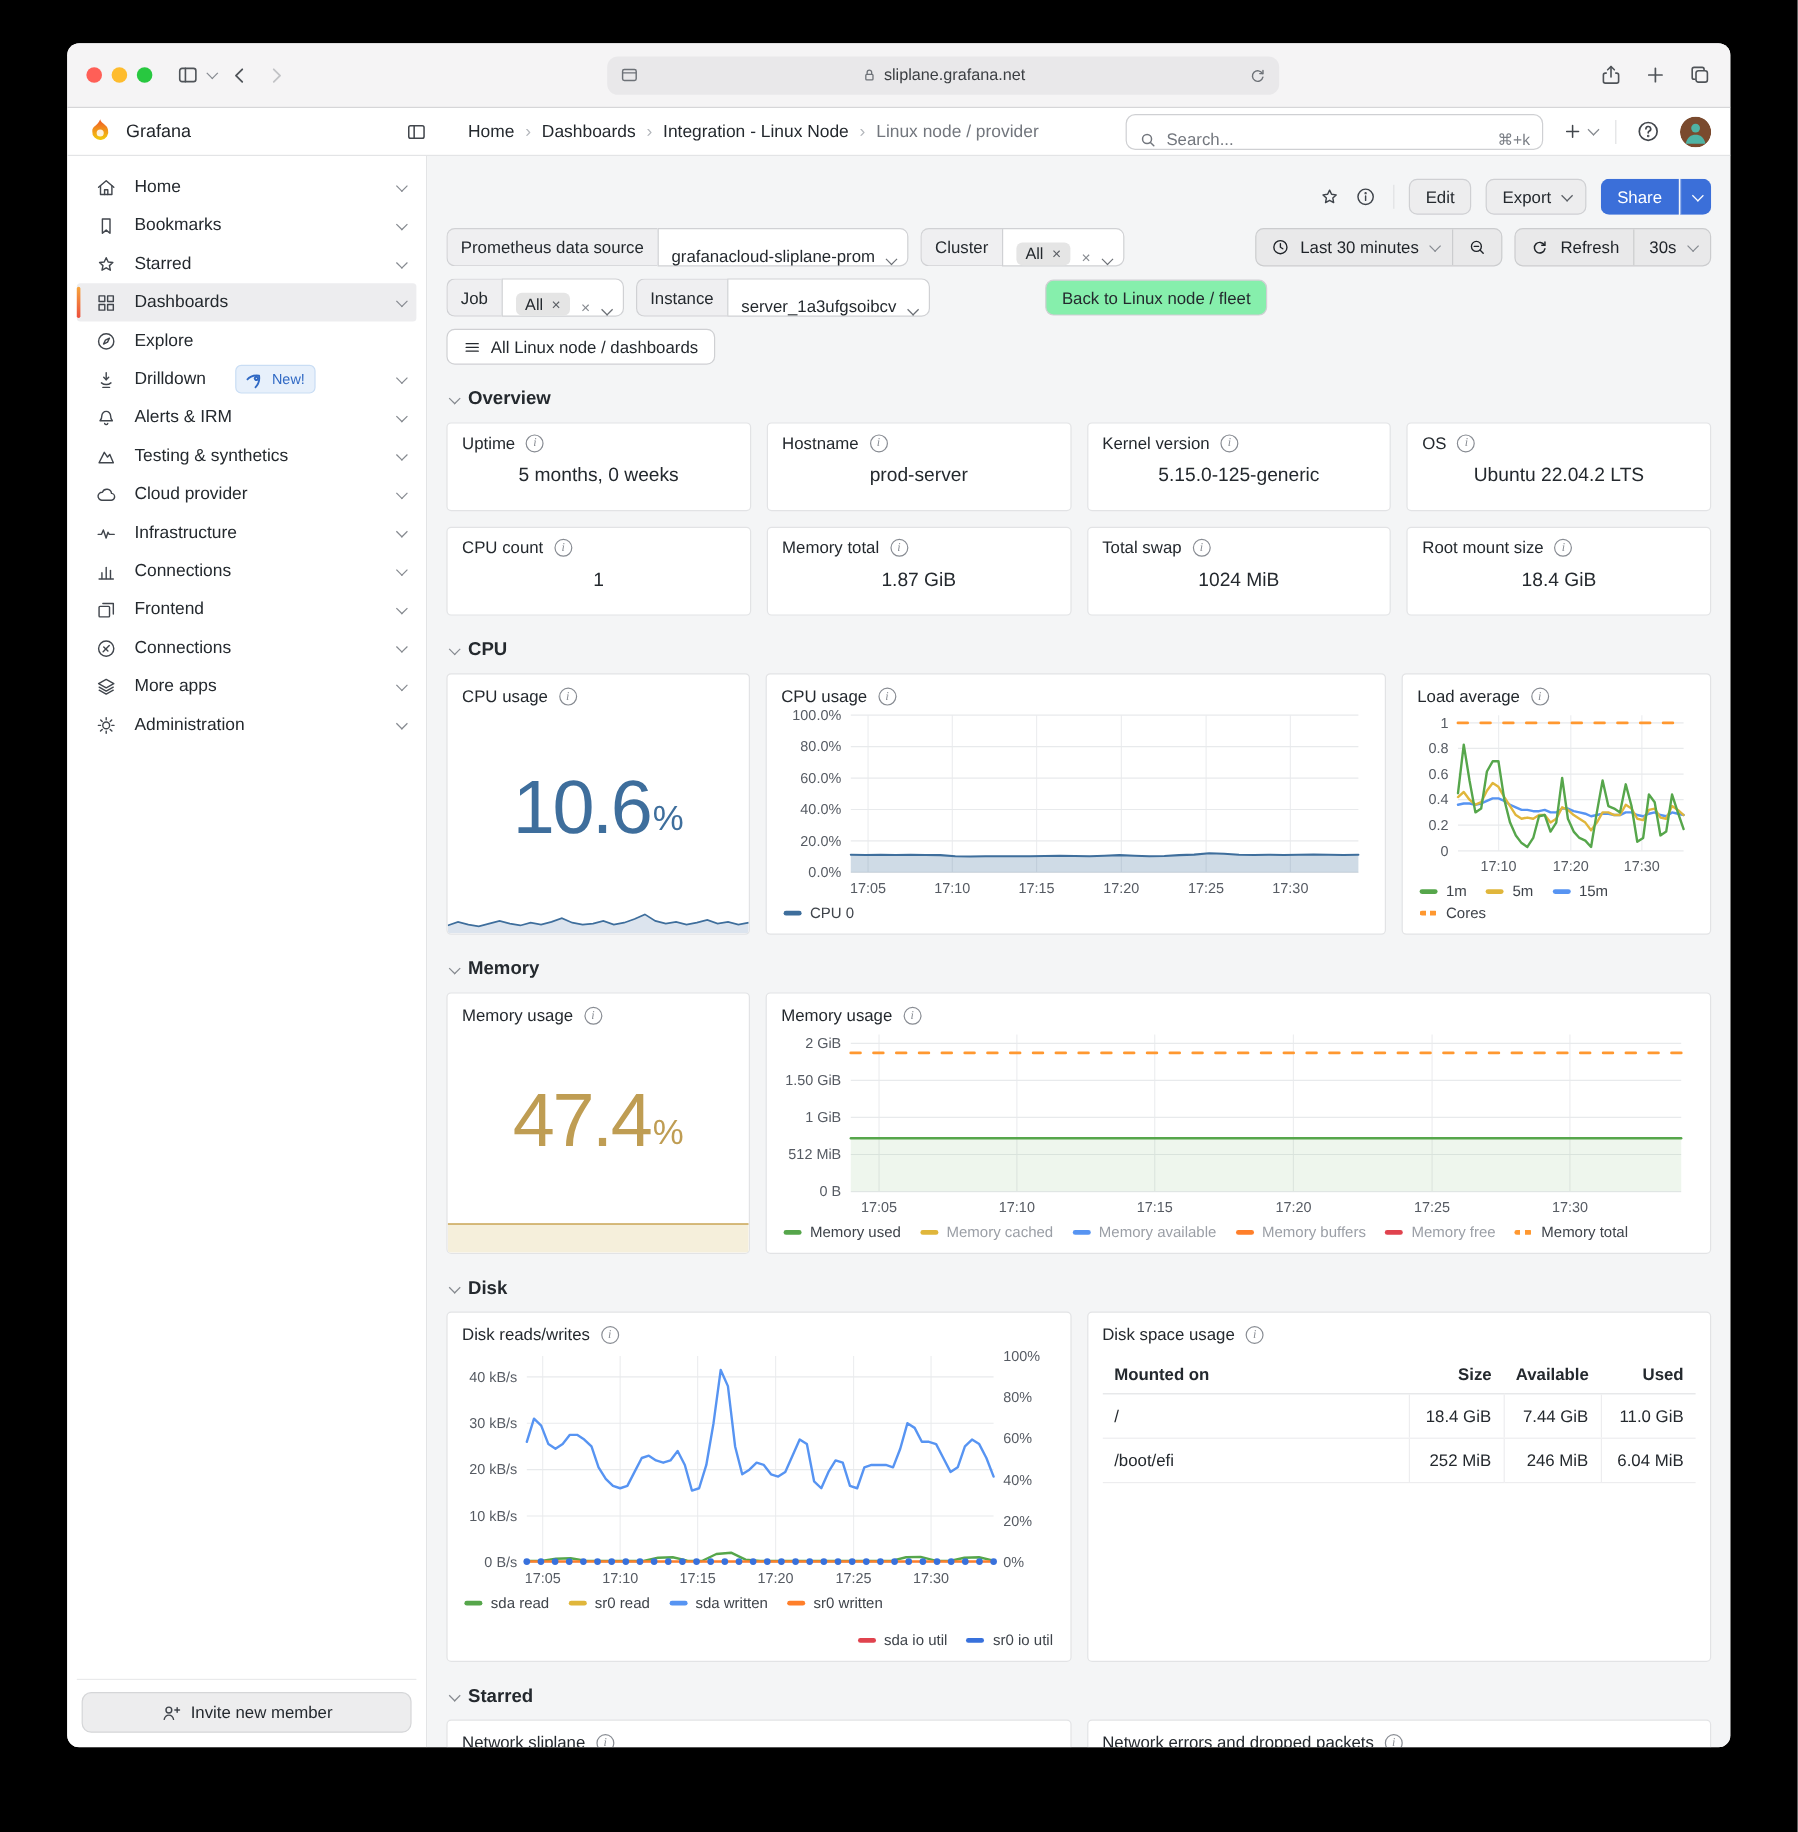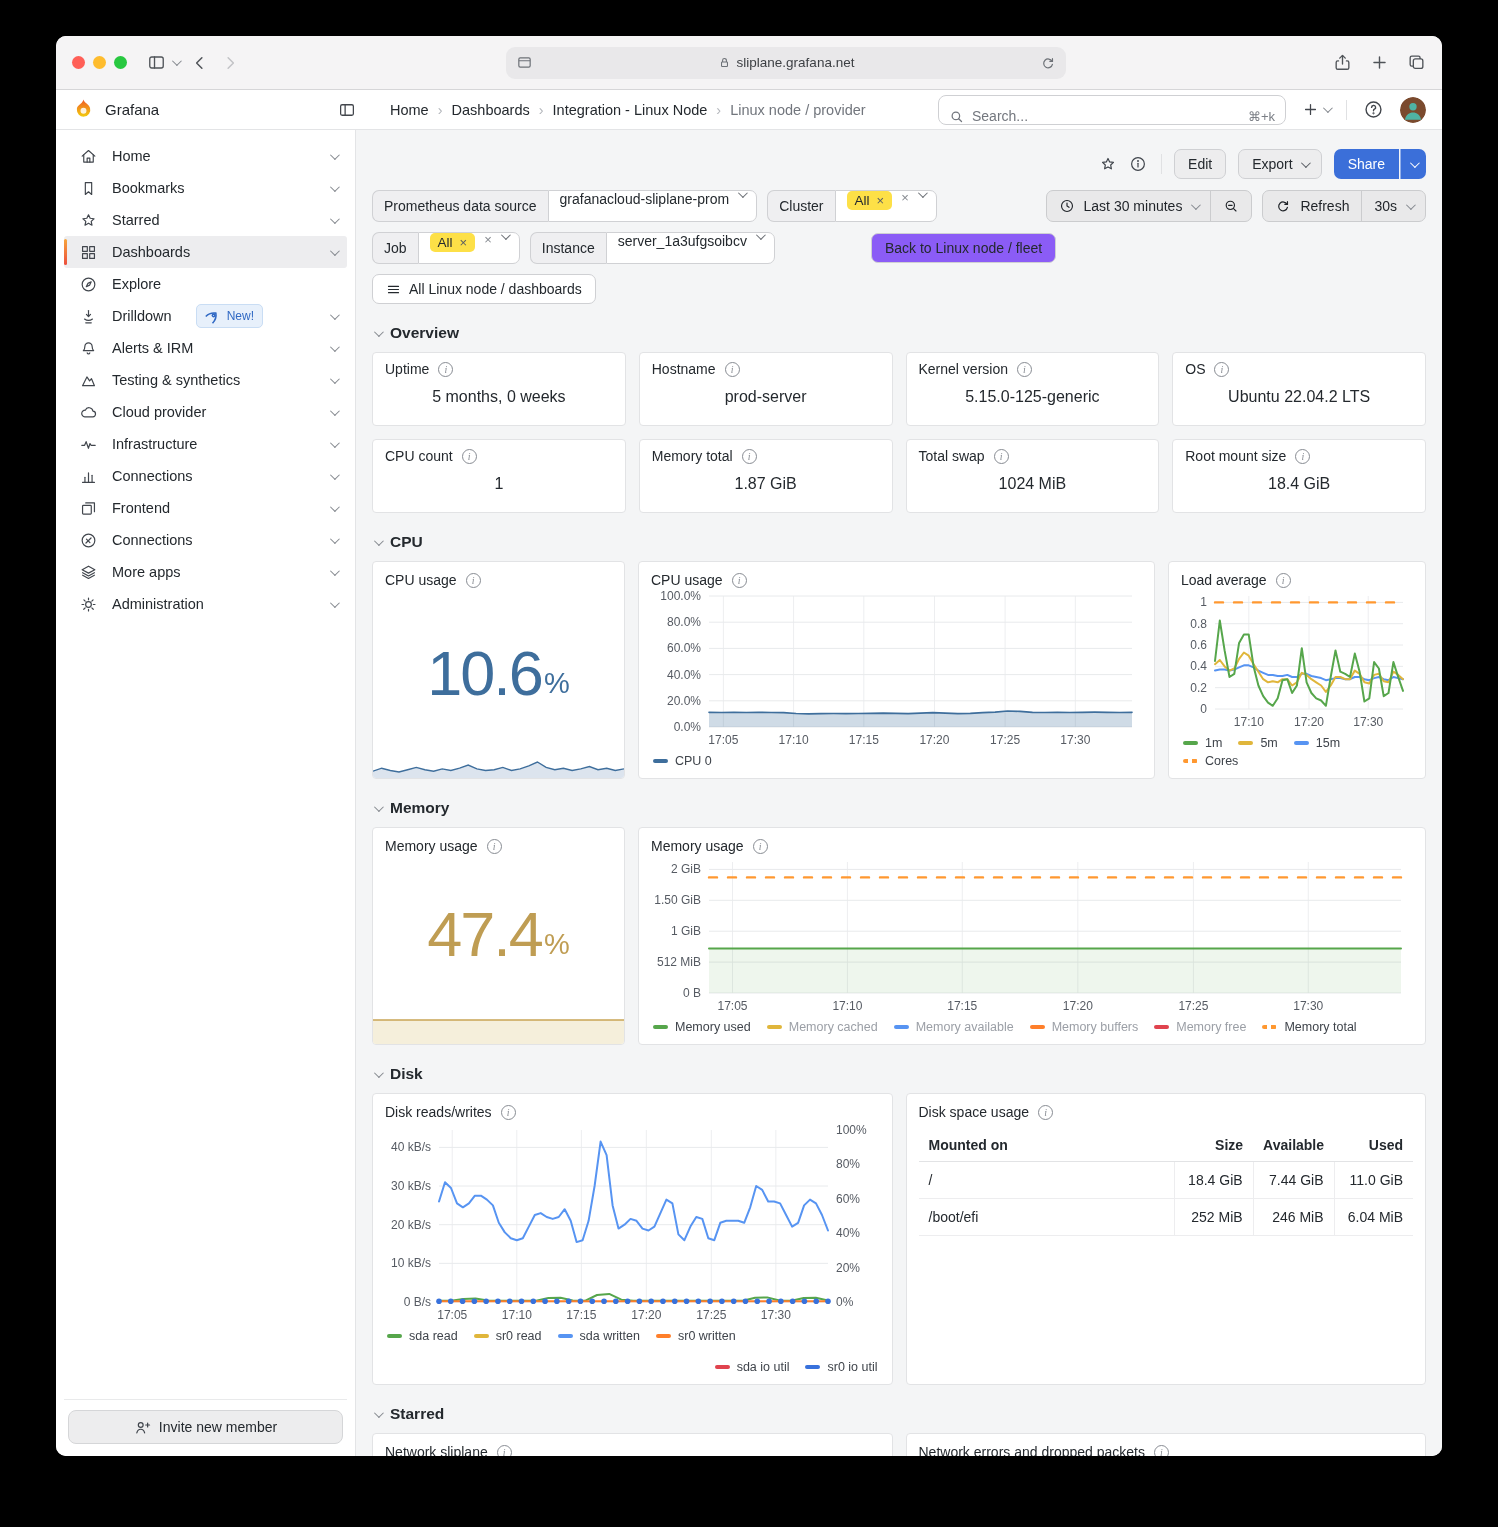--- a/index.html
+++ b/index.html
@@ -60,23 +60,23 @@
   .btn .chev { border-color:#5a5e64; }
   .share-btn { display:inline-flex; height:30px; border-radius:7px; overflow:hidden; cursor:pointer; }
   .share-main { background:#3b6fd9; color:#fff; font-size:14px; font-weight:500; display:flex; align-items:center; padding:0 14px; }
   .share-drop { background:#3b6fd9; border-left:1px solid rgba(255,255,255,.45); margin-left:1px; display:flex; align-items:center; padding:0 9px; }
   .share-drop .chev { border-color:#fff; }
 
   
   .frow { display:flex; align-items:center; gap:10px; margin-top:10px; }
   .fgroup { display:flex; height:32px; }
   .flabel { background:#efeff1; border:1px solid #d0d1d4; border-right:none; border-radius:7px 0 0 7px; display:flex; align-items:center; padding:0 11px; font-size:14px; color:#24292e; }
-  .fvalue { background:#fff; border:1px solid #d0d1d4; border-radius:0 7px 7px 0; display:flex; align-items:flex-start; gap:9px; padding:0 11px; font-size:14px; cursor:pointer; }
+  .fvalue { background:#fff; border:1px solid #d0d1d4; border-radius:0 7px 7px 0; display:flex; align-items:flex-end; gap:9px; padding:0 11px; font-size:14px; cursor:pointer; }
   .fvalue .chev { border-color:#6b6f75; }
-  .chip { background:#fde047; border-radius:5px; padding:2px 8px; display:inline-flex; gap:7px; align-items:center; font-size:13.5px; cursor:pointer; }
+  .chip { background:#e5e5e5; border-radius:5px; padding:2px 8px; display:inline-flex; gap:7px; align-items:center; font-size:13.5px; cursor:pointer; }
   .x { color:#595d63; font-size:13px; cursor:pointer; line-height:1; }
   .x.dim { color:#85898f; }
   .tgroup { display:flex; height:32px; background:#e9e9ea; border:1px solid #cbccce; border-radius:7px; align-items:stretch; overflow:hidden; }
   .tseg { display:flex; align-items:center; gap:9px; padding:0 12px; font-size:14px; font-weight:500; color:#1f2328; cursor:pointer; }
   .tdiv { width:1px; background:#cbccce; }
   .spacer { flex:1; }
   .gap86 { width:76px; }
 
   
   .section-h { display:flex; align-items:center; gap:9px; font-size:15.5px; font-weight:700; color:#24292e; margin:20px 0 10px 2px; cursor:pointer; }
@@ -487,21 +487,21 @@
           </span>
         </div>
         <div class="fgroup">
           <span class="flabel">Instance</span>
           <span class="fvalue">
               <span>server_1a3ufgsoibcv</span>
               <span class="chev"></span>
             </span>
         </div>
         <span class="gap86"></span>
-        <button class="btn" style="background:#8b5cf6">
+        <button class="btn" style="background:#86efac">
             <span>Back to Linux node / fleet</span>
           </button>
       </div>
 
       <div class="frow">
         <button class="btn" style="background:#fff">
           <svg width="15" height="15" viewBox="0 0 24 24" fill="none" stroke="currentColor" stroke-width="1.9" stroke-linecap="round">
               <path d="M4 7h16M4 12h16M4 17h16"></path>
             </svg>
           <span>All Linux node / dashboards</span>

